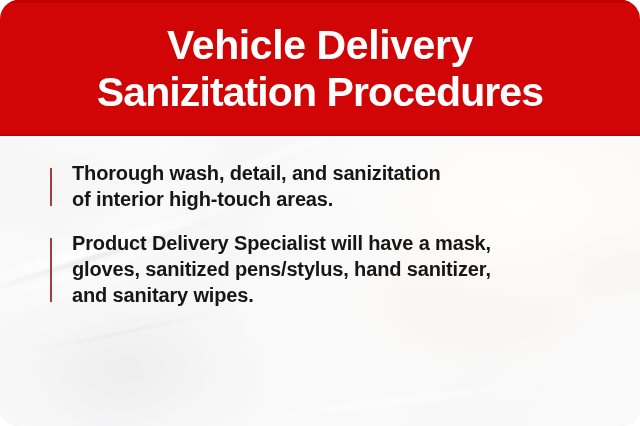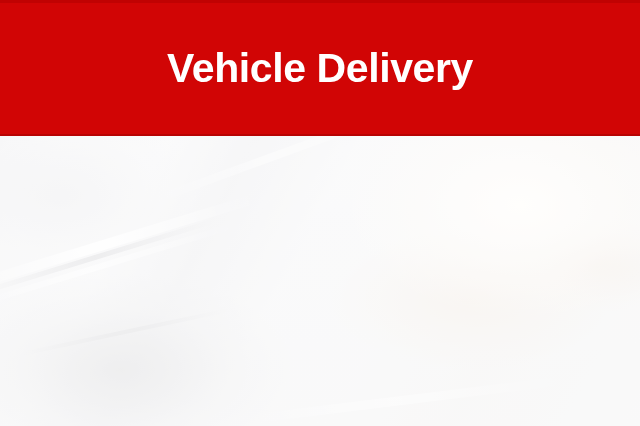--- a/index.html
+++ b/index.html
@@ -8,20 +8,21 @@
     background: #ffffff;
   }
 
   .banner {
     position: relative;
     width: 640px;
     height: 426px;
     overflow: hidden;
     background: #f2f2f2;
     font-family: "Liberation Sans", sans-serif;
+    border-radius: 19px;
     -webkit-font-smoothing: antialiased;
   }
 
   
   .photo-backdrop {
     position: absolute;
     left: 0;
     top: 0;
     width: 640px;
     height: 426px;
@@ -147,21 +148,33 @@
     <div class="photo-dark dark-b"></div>
     <div class="photo-streak streak-a"></div>
     <div class="photo-streak streak-b"></div>
     <div class="photo-streak streak-c"></div>
     <div class="photo-streak streak-d"></div>
   </div>
   <div class="photo-wash"></div>
 
   <div class="title-band">
     <div class="title-line title-line-1">Vehicle Delivery</div>
+    <div class="title-line title-line-2">Sanizitation Procedures</div>
   </div>
 
   <div class="bullet-list">
 
+    <div class="bullet-item">
+      <span class="bullet-rule"></span>
+      <div class="bullet-text">Thorough wash, detail, and sanizitation
+of interior high-touch areas.</div>
+    </div>
 
+    <div class="bullet-item">
+      <span class="bullet-rule"></span>
+      <div class="bullet-text">Product Delivery Specialist will have a mask,
+gloves, sanitized pens/stylus, hand sanitizer,
+and sanitary wipes.</div>
+    </div>
 
 
   </div>
 </div>
 
 </body></html>

